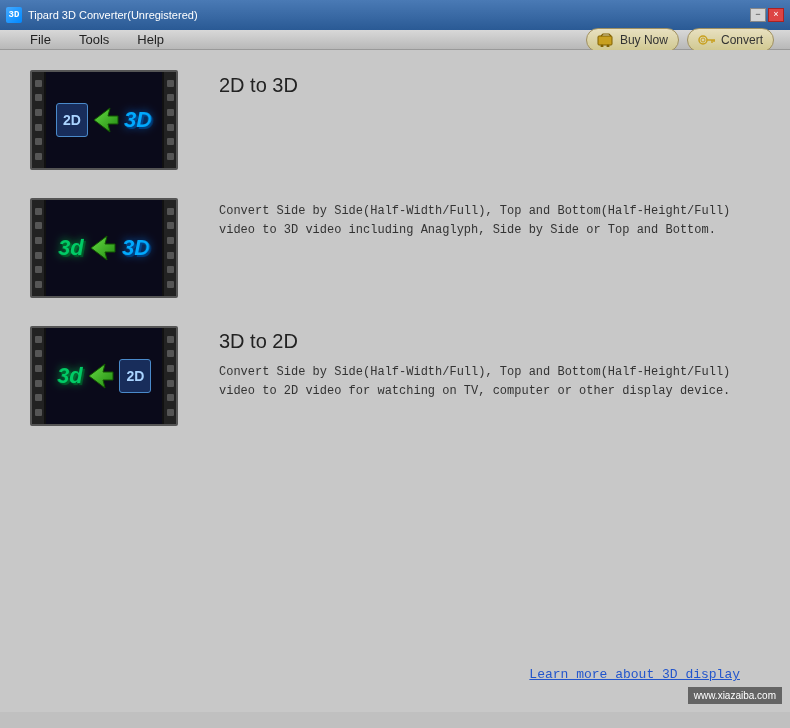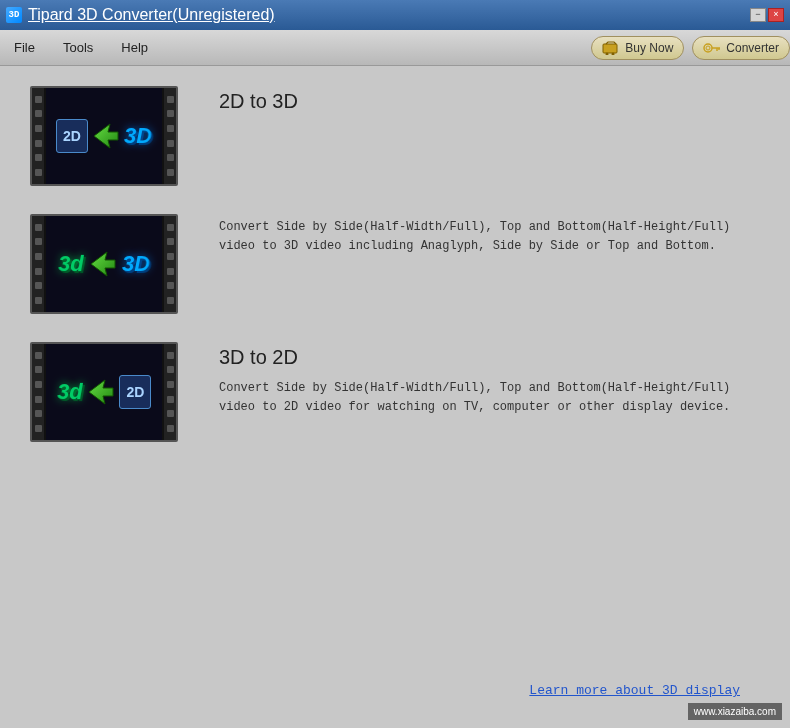--- a/index.html
+++ b/index.html
@@ -35,23 +35,22 @@
       border-radius: 2px;
       display: flex;
       align-items: center;
       justify-content: center;
       font-size: 9px;
       color: white;
       font-weight: bold;
     }
     #title-text {
       color: white;
-      font-size: 16px;
+      font-size: 11px;
       font-family: 'Arial', sans-serif;
-      text-decoration: underline;
     }
     #title-buttons {
       display: flex;
       gap: 2px;
     }
     .title-btn {
       width: 16px;
       height: 14px;
       border: 1px solid #888;
       background: #d4d4d4;
@@ -60,26 +59,26 @@
       align-items: center;
       justify-content: center;
       font-size: 9px;
       color: #333;
     }
     #close-btn { background: #d44; color: white; border-color: #a22; }
 
     
     #menu-bar {
       width: 100%;
-      height: 36px;
+      height: 20px;
       background: linear-gradient(to bottom, #d8d8d8, #b8b8b8);
       display: flex;
       align-items: center;
       justify-content: space-between;
-      padding: 0 0;
+      padding: 0 16px;
       border-bottom: 1px solid #999;
     }
     #menu-items {
       display: flex;
       gap: 0;
     }
     .menu-item {
       padding: 6px 14px;
       font-size: 13px;
       font-family: 'Arial', sans-serif;
@@ -308,21 +307,21 @@
     <div class="action-btn">
       <div class="btn-icon">
         <svg width="18" height="14" viewBox="0 0 18 14">
           <circle cx="5" cy="7" r="4" fill="none" stroke="#c8a020" stroke-width="1.5"></circle>
           <circle cx="5" cy="7" r="2" fill="none" stroke="#c8a020" stroke-width="1"></circle>
           <line x1="9" y1="7" x2="17" y2="7" stroke="#c8a020" stroke-width="1.5"></line>
           <line x1="14" y1="7" x2="14" y2="10" stroke="#c8a020" stroke-width="1.5"></line>
           <line x1="16" y1="7" x2="16" y2="9" stroke="#c8a020" stroke-width="1.5"></line>
         </svg>
       </div>
-      <span>Converter</span>
+      <span>Convert</span>
     </div>
   </div>
 </div>
 
 <div id="main-content">
 
   <div class="conv-card">
     <div class="card-image">
       <div class="film-holes-left">
         <div class="film-hole"></div>

